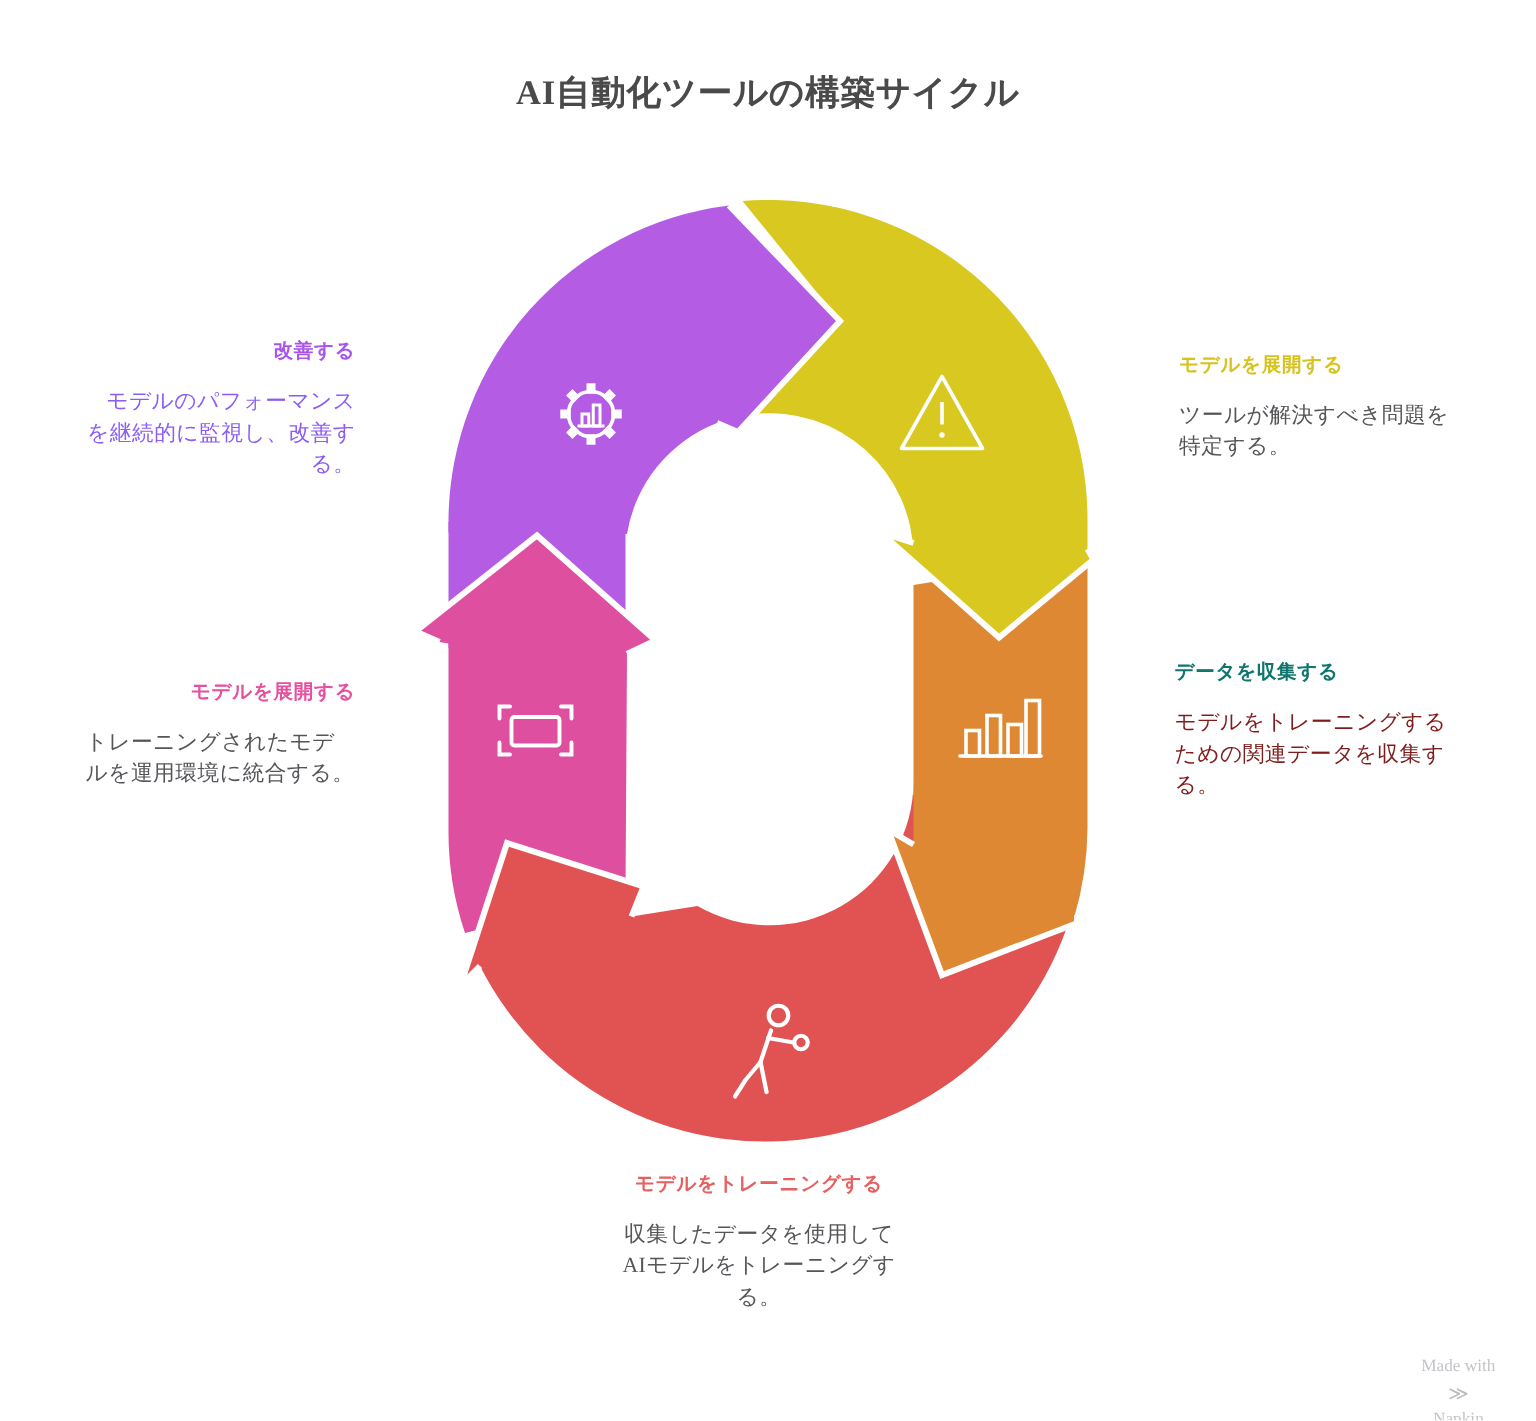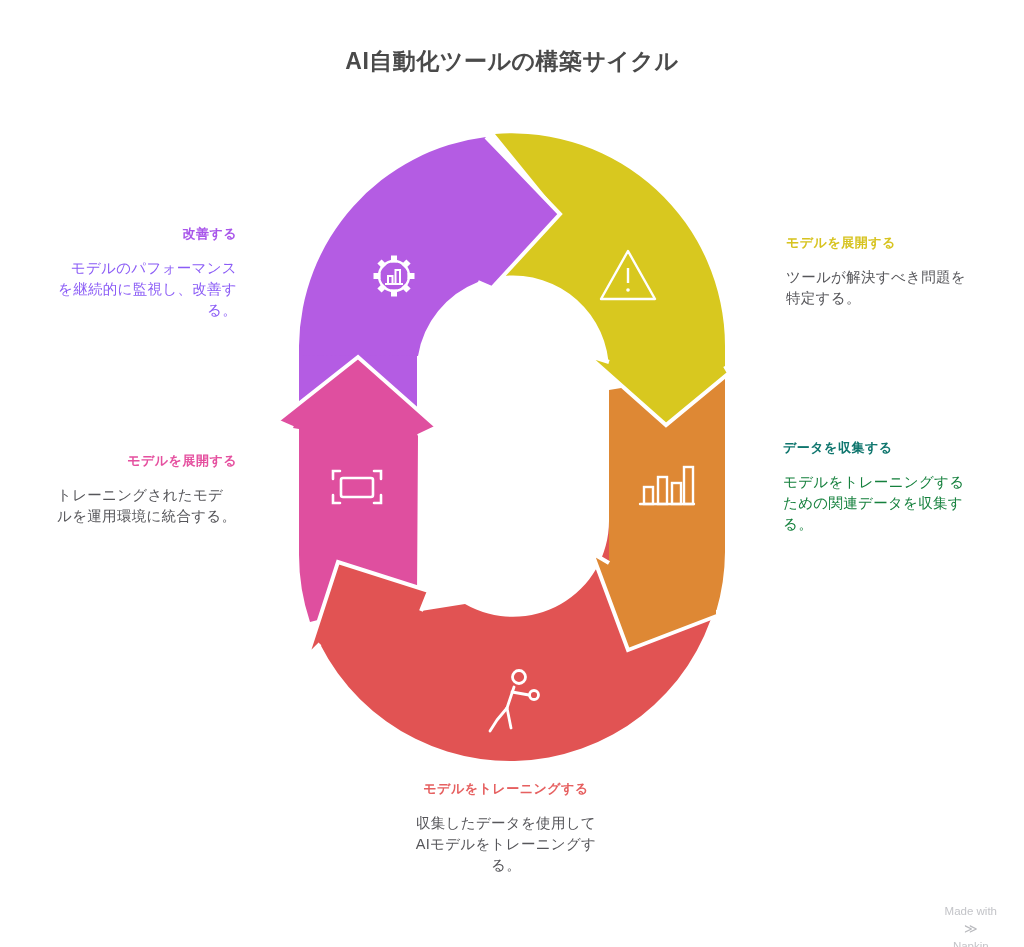--- a/index.html
+++ b/index.html
@@ -1,17 +1,17 @@
 <!DOCTYPE html>
 <html><head>
 <meta charset="utf-8">
 <style>
   html,body{margin:0;padding:0;background:#ffffff;}
   .canvas{position:relative;width:1023px;height:947px;background:#ffffff;overflow:hidden;
-          font-family:Liberation Sans, sans-serif;border-radius:25px;}
+          font-family:Liberation Serif, serif;border-radius:25px;}
   .diagram-svg{position:absolute;left:0;top:0;}
   .page-title{position:absolute;left:0;top:46px;width:1024px;text-align:center;
               font-size:23px;font-weight:700;letter-spacing:0.5px;}
   .step-block{position:absolute;}
   .step-title{font-size:13px;font-weight:700;line-height:25px;margin:0 0 12px 0;letter-spacing:0.5px;}
   .step-desc{font-size:14.5px;line-height:21px;margin:0;color:#56565a;letter-spacing:0.3px;}
   .align-r{text-align:right;}
   .align-l{text-align:left;}
   .align-c{text-align:center;}
   .blk-improve{left:57px;top:221px;width:180px;}
@@ -117,21 +117,21 @@
     <p class="step-desc" style="color: #8b5cf6;">モデルのパフォーマンスを継続的に監視し、改善する。</p>
   </div>
 
   <div class="step-block blk-define align-l">
     <h3 class="step-title" style="color: rgb(215, 195, 31);">モデルを展開する</h3>
     <p class="step-desc" style="color: rgb(86, 86, 90);">ツールが解決すべき問題を特定する。</p>
   </div>
 
   <div class="step-block blk-collect align-l">
     <h3 class="step-title" style="color: #0f766e;">データを収集する</h3>
-    <p class="step-desc" style="color: #15803d;">モデルをトレーニングするための関連データを収集する。</p>
+    <p class="step-desc" style="color: #7f1d1d;">モデルをトレーニングするための関連データを収集する。</p>
   </div>
 
   <div class="step-block blk-deploy">
     <h3 class="step-title align-r" style="color: rgb(229, 80, 159);">モデルを展開する</h3>
     <p class="step-desc align-l" style="color: rgb(86, 86, 90);">トレーニングされたモデルを運用環境に統合する。</p>
   </div>
 
   <div class="step-block blk-train align-c">
     <h3 class="step-title" style="color: rgb(230, 96, 96);">モデルをトレーニングする</h3>
     <p class="step-desc" style="color: rgb(86, 86, 90);">収集したデータを使用してAIモデルをトレーニングする。</p>

